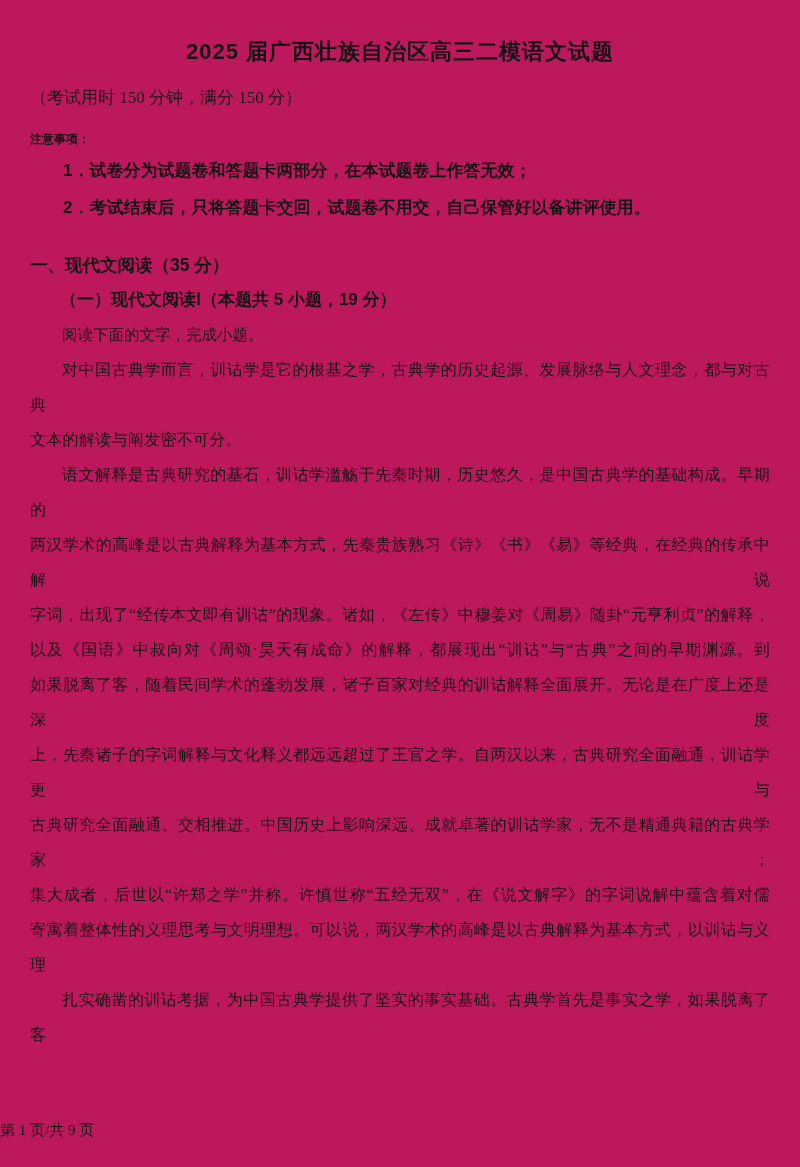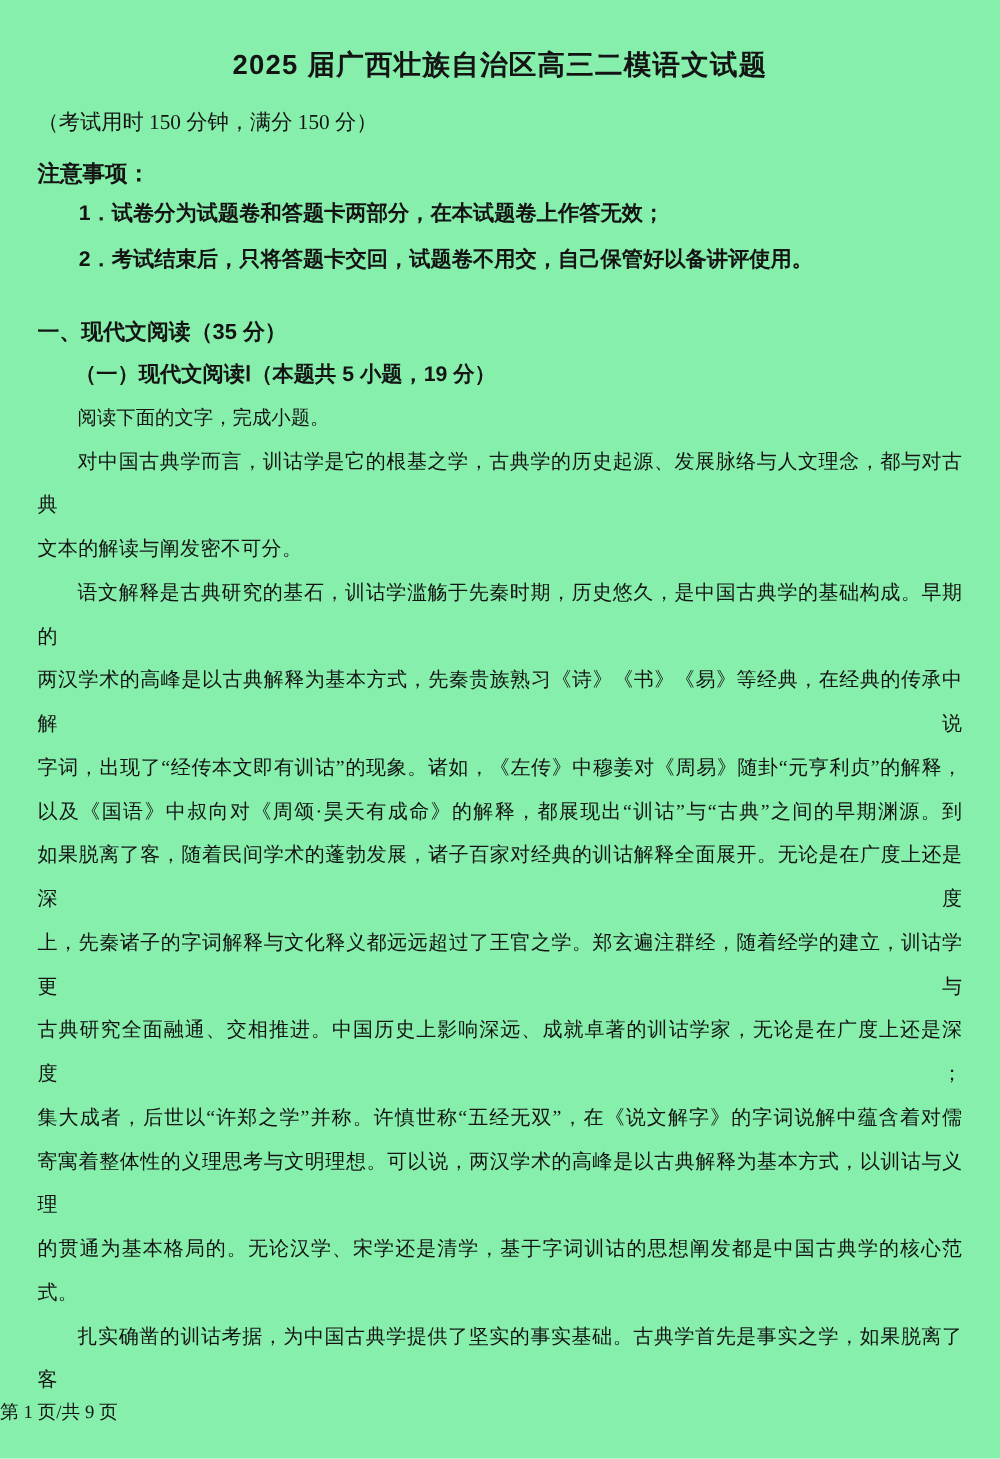--- a/index.html
+++ b/index.html
@@ -6,21 +6,21 @@
     margin: 0;
     padding: 0;
     background: #ffffff;
   }
   .page {
     position: relative;
     width: 800px;
     height: 1167px;
     box-sizing: border-box;
     padding: 28px 30px 0 30px;
-    background: #86efac;
+    background: #be185d;
     color: #141414;
     font-family: "Liberation Serif", serif;
     overflow: hidden;
   }
   .title {
     margin: 8px 0 0 0;
     text-align: center;
     font-size: 22px;
     line-height: 32px;
     font-weight: 700;
@@ -29,21 +29,21 @@
   }
   .subtitle {
     margin-top: 17px;
     text-align: left;
     font-size: 17px;
     line-height: 26px;
     font-weight: 400;
   }
   .notice-heading {
     margin-top: 15px;
-    font-size: 18px;
+    font-size: 12px;
     line-height: 26px;
     font-weight: 700;
     font-family: "Liberation Sans", sans-serif;
   }
   .notice-item {
     padding-left: 33px;
     font-size: 17px;
     line-height: 37px;
     font-weight: 700;
     font-family: "Liberation Sans", sans-serif;
@@ -116,23 +116,22 @@
   <div class="reading-prompt">阅读下面的文字，完成小题。</div>
 
   <div class="passage">
       <div class="line first">对中国古典学而言，训诂学是它的根基之学，古典学的历史起源、发展脉络与人文理念，都与对古典</div>
       <div class="line end">文本的解读与阐发密不可分。</div>
       <div class="line first">语文解释是古典研究的基石，训诂学滥觞于先秦时期，历史悠久，是中国古典学的基础构成。早期的</div>
       <div class="line">两汉学术的高峰是以古典解释为基本方式，先秦贵族熟习《诗》《书》《易》等经典，在经典的传承中解说</div>
       <div class="line">字词，出现了“经传本文即有训诂”的现象。诸如，《左传》中穆姜对《周易》随卦“元亨利贞”的解释，</div>
       <div class="line">以及《国语》中叔向对《周颂·昊天有成命》的解释，都展现出“训诂”与“古典”之间的早期渊源。到</div>
       <div class="line">如果脱离了客，随着民间学术的蓬勃发展，诸子百家对经典的训诂解释全面展开。无论是在广度上还是深度</div>
-      <div class="line">上，先秦诸子的字词解释与文化释义都远远超过了王官之学。郑玄遍注群经，随着经学的建立，训诂学更与</div>
-      <div class="line">古典研究全面融通、交相推进。中国历史上影响深远、成就卓著的训诂学家，无论是在广度上还是深度；</div>
+      <div class="line">上，先秦诸子的字词解释与文化释义都远远超过了王官之学。自两汉以来，古典研究全面融通，训诂学更与</div>
+      <div class="line">古典研究全面融通、交相推进。中国历史上影响深远、成就卓著的训诂学家，无不是精通典籍的古典学家；</div>
       <div class="line">集大成者，后世以“许郑之学”并称。许慎世称“五经无双”，在《说文解字》的字词说解中蕴含着对儒</div>
       <div class="line">寄寓着整体性的义理思考与文明理想。可以说，两汉学术的高峰是以古典解释为基本方式，以训诂与义理</div>
-      <div class="line end">的贯通为基本格局的。无论汉学、宋学还是清学，基于字词训诂的思想阐发都是中国古典学的核心范式。</div>
       <div class="line first">扎实确凿的训诂考据，为中国古典学提供了坚实的事实基础。古典学首先是事实之学，如果脱离了客</div>
     </div>
 
   <div class="footer">第 1 页/共 9 页</div>
 
 </div>
 
 </body></html>

